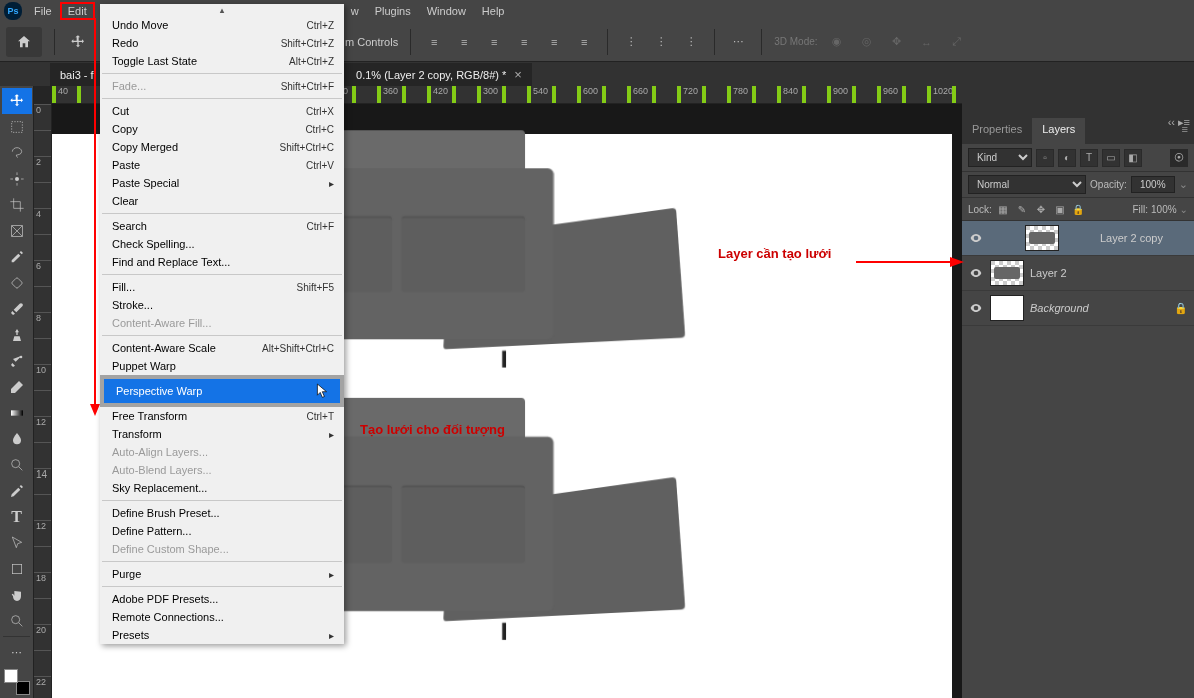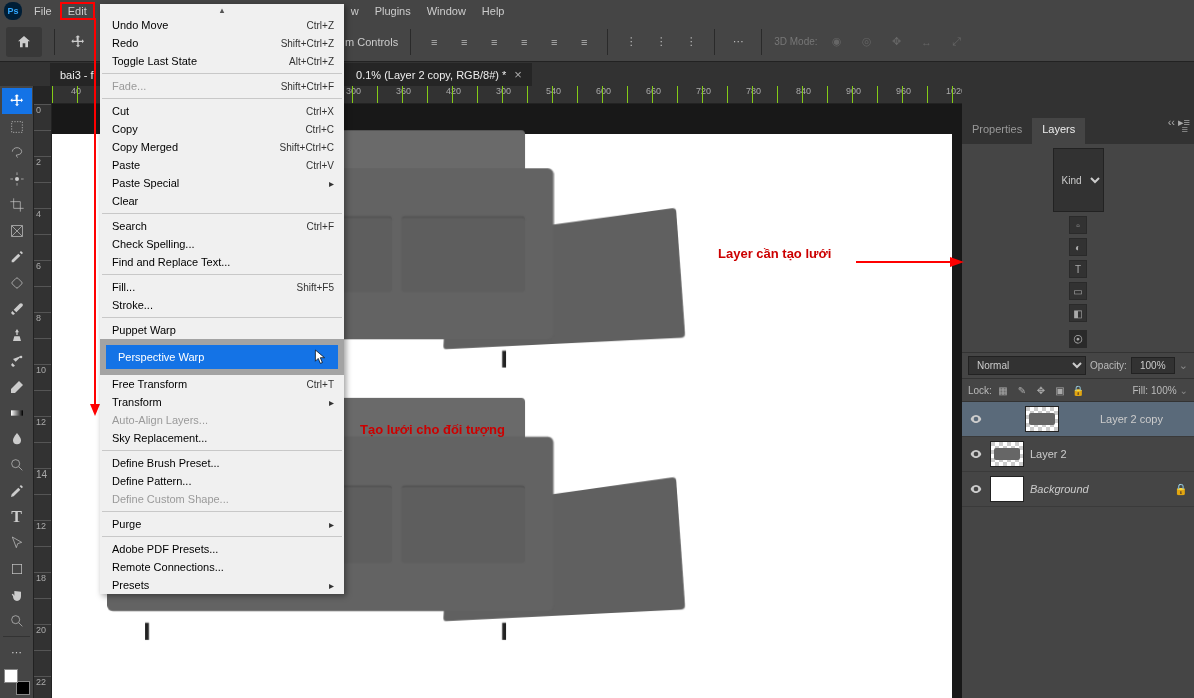--- a/index.html
+++ b/index.html
@@ -15,52 +15,52 @@
 .opt-sep { width: 1px; height: 26px; background: #2a2a2a; margin: 0 4px; }
 .opt-icon { width: 22px; height: 22px; display: flex; align-items: center; justify-content: center; color: #bbb; }
 
 .tabbar { height: 24px; background: #323232; display: flex; align-items: end; padding-left: 50px; }
 .doc-tab { background: #252525; padding: 4px 10px; font-size: 11px; color: #eee; display: flex; gap: 8px; align-items:center; }
 .doc-tab .close { color: #aaa; font-size: 13px; }
 
 .workspace { position: absolute; top: 86px; left: 34px; right: 232px; bottom: 0; background: #252525; }
 .ruler-h { position: absolute; top: 0; left: 18px; right: 0; height: 18px; background: #323232; display: flex; overflow: hidden; border-bottom: 1px solid #222; }
 .ruler-v { position: absolute; top: 18px; left: 0; width: 18px; bottom: 0; background: #323232; border-right: 1px solid #222; }
-.ruler-tick { min-width: 50px; font-size: 9px; color: #aaa; padding-left: 18px; border-left: 1px solid #84cc16; }
+.ruler-tick { min-width: 50px; font-size: 9px; color: #aaa; padding-left: 2px; border-left: 4px solid #84cc16; }
 .ruler-v .ruler-tick { min-width: auto; height: 50px; writing-mode: horizontal-tb; border-top: 1px solid #555; border-left: none; }
 .canvas-area { position: absolute; top: 18px; left: 18px; right: 0; bottom: 0; background: #181818; overflow: hidden; }
 .canvas { position: absolute; left: 0; top: 30px; width: 900px; height: 570px; background: #fff; }
 
 .toolbox { position: absolute; left: 0; top: 86px; width: 34px; bottom: 0; background: #454545; display: flex; flex-direction: column; align-items:center; padding-top: 2px; border-right: 1px solid #222; }
 .tool { width: 30px; height: 26px; display: flex; align-items: center; justify-content: center; color: #ccc; cursor: pointer; margin: 0; }
 .tool.active { background: #1473e6; color: #fff; }
 .tool svg { width: 16px; height: 16px; }
 .fgbg { position: relative; width: 26px; height: 26px; margin-top: 4px; }
 .fgbg .fg { position: absolute; width: 14px; height: 14px; background: #fff; border: 1px solid #888; top: 0; left: 0; }
 .fgbg .bg { position: absolute; width: 14px; height: 14px; background: #000; border: 1px solid #888; bottom: 0; right: 0; }
 
 .dropdown { position: absolute; left: 100px; top: 4px; width: 244px; background: #f0f0f0; color: #000; box-shadow: 2px 2px 6px rgba(0,0,0,0.4); z-index: 100; font-size: 11px; }
 .dd-row { display: flex; align-items: center; padding: 3px 10px 3px 12px; cursor: pointer; }
 .dd-row .lbl { flex: 1; }
 .dd-row .sc { color: #333; font-size: 10px; }
 .dd-row.disabled { color: #9a9a9a; }
 .dd-row.highlight { background: #1473e6; color: #fff; }
-.dd-row.highlight-red { border: 6px solid #a3a3a3; }
+.dd-row.highlight-red { border: 4px solid #a3a3a3; }
 .dd-row.submenu::after { content: '▸'; font-size: 10px; color: #333; margin-left: 4px; }
 .dd-sep { height: 1px; background: #c8c8c8; margin: 3px 2px; }
 .dd-cursor { width: 14px; height: 18px; margin-left: 4px; }
 
 .red-arrow { position: absolute; z-index: 50; }
 
 .right-panels { position: absolute; right: 0; top: 118px; width: 232px; bottom: 0; background: #454545; }
 .panel-collapse { position: absolute; right: 4px; top: -2px; display:flex; gap:4px; color:#aaa; font-size:11px; }
 .panel-tabs { display: flex; background: #323232; height: 26px; }
 .ptab { padding: 5px 10px; color: #999; cursor:pointer; }
 .ptab.active { background: #454545; color: #eee; }
-.layers-filter { display: flex; align-items: center; padding: 4px 6px; gap: 4px; flex-direction: column; }
+.layers-filter { display: flex; align-items: center; padding: 4px 6px; gap: 4px; }
 .layers-filter select { background: #323232; color: #ccc; border: 1px solid #222; font-size: 10px; padding: 2px 4px; flex: 0 0 64px; }
 .layers-filter .ficon { width: 18px; height: 18px; background: #323232; display:flex; align-items:center; justify-content:center; color:#aaa; font-size:10px; border:1px solid #2a2a2a; }
 .layers-blend { display: flex; align-items: center; padding: 3px 6px; gap: 4px; border-top:1px solid #333; }
 .layers-blend select { background: #323232; color: #ccc; border: 1px solid #222; font-size: 10px; padding: 2px 4px; flex: 1; }
 .layers-blend .opc-lbl { font-size: 10px; color:#bbb; }
 .layers-blend .opc-val { background: #323232; border:1px solid #222; padding:2px 4px; font-size:10px; width:44px; text-align:center; }
 .layers-lock { display: flex; align-items: center; padding: 3px 6px; gap: 3px; font-size: 10px; color:#bbb; border-top:1px solid #333; }
 .layers-lock .licon { width:16px; height:16px; display:flex; align-items:center; justify-content:center; color:#aaa; }
 .layer-list { border-top:1px solid #333; }
 .layer-row { display: flex; align-items: center; padding: 4px 6px; gap: 6px; border-bottom:1px solid #3a3a3a; }
@@ -418,39 +418,49 @@
       <span class="lbl">Find and Replace Text...</span>
     </div>
     <div class="dd-sep"></div>
     <div class="dd-row">
       <span class="lbl">Fill...</span>
       <span class="sc">Shift+F5</span>
     </div>
     <div class="dd-row">
       <span class="lbl">Stroke...</span>
     </div>
-    <div class="dd-sep"></div>
+    <div class="dd-row disabled">
+      <span class="lbl">Content-Aware Fill...</span>
+    </div>
+    <div class="dd-sep"></div>
+    <div class="dd-row">
+      <span class="lbl">Content-Aware Scale</span>
+      <span class="sc">Alt+Shift+Ctrl+C</span>
+    </div>
     <div class="dd-row">
       <span class="lbl">Puppet Warp</span>
     </div>
     <div class="dd-row highlight highlight-red">
       <span class="lbl">Perspective Warp</span>
       <svg class="dd-cursor" viewBox="0 0 20 24" width="14" height="18">
         <path d="M2 2l0 16 4-4 3 7 3-1-3-7 6 0z" fill="#fff" stroke="#000"></path>
       </svg>
     </div>
     <div class="dd-row">
       <span class="lbl">Free Transform</span>
       <span class="sc">Ctrl+T</span>
     </div>
     <div class="dd-row submenu">
       <span class="lbl">Transform</span>
     </div>
     <div class="dd-row disabled">
       <span class="lbl">Auto-Align Layers...</span>
+    </div>
+    <div class="dd-row disabled">
+      <span class="lbl">Auto-Blend Layers...</span>
     </div>
     <div class="dd-row">
       <span class="lbl">Sky Replacement...</span>
     </div>
     <div class="dd-sep"></div>
     <div class="dd-row">
       <span class="lbl">Define Brush Preset...</span>
     </div>
     <div class="dd-row">
       <span class="lbl">Define Pattern...</span>

